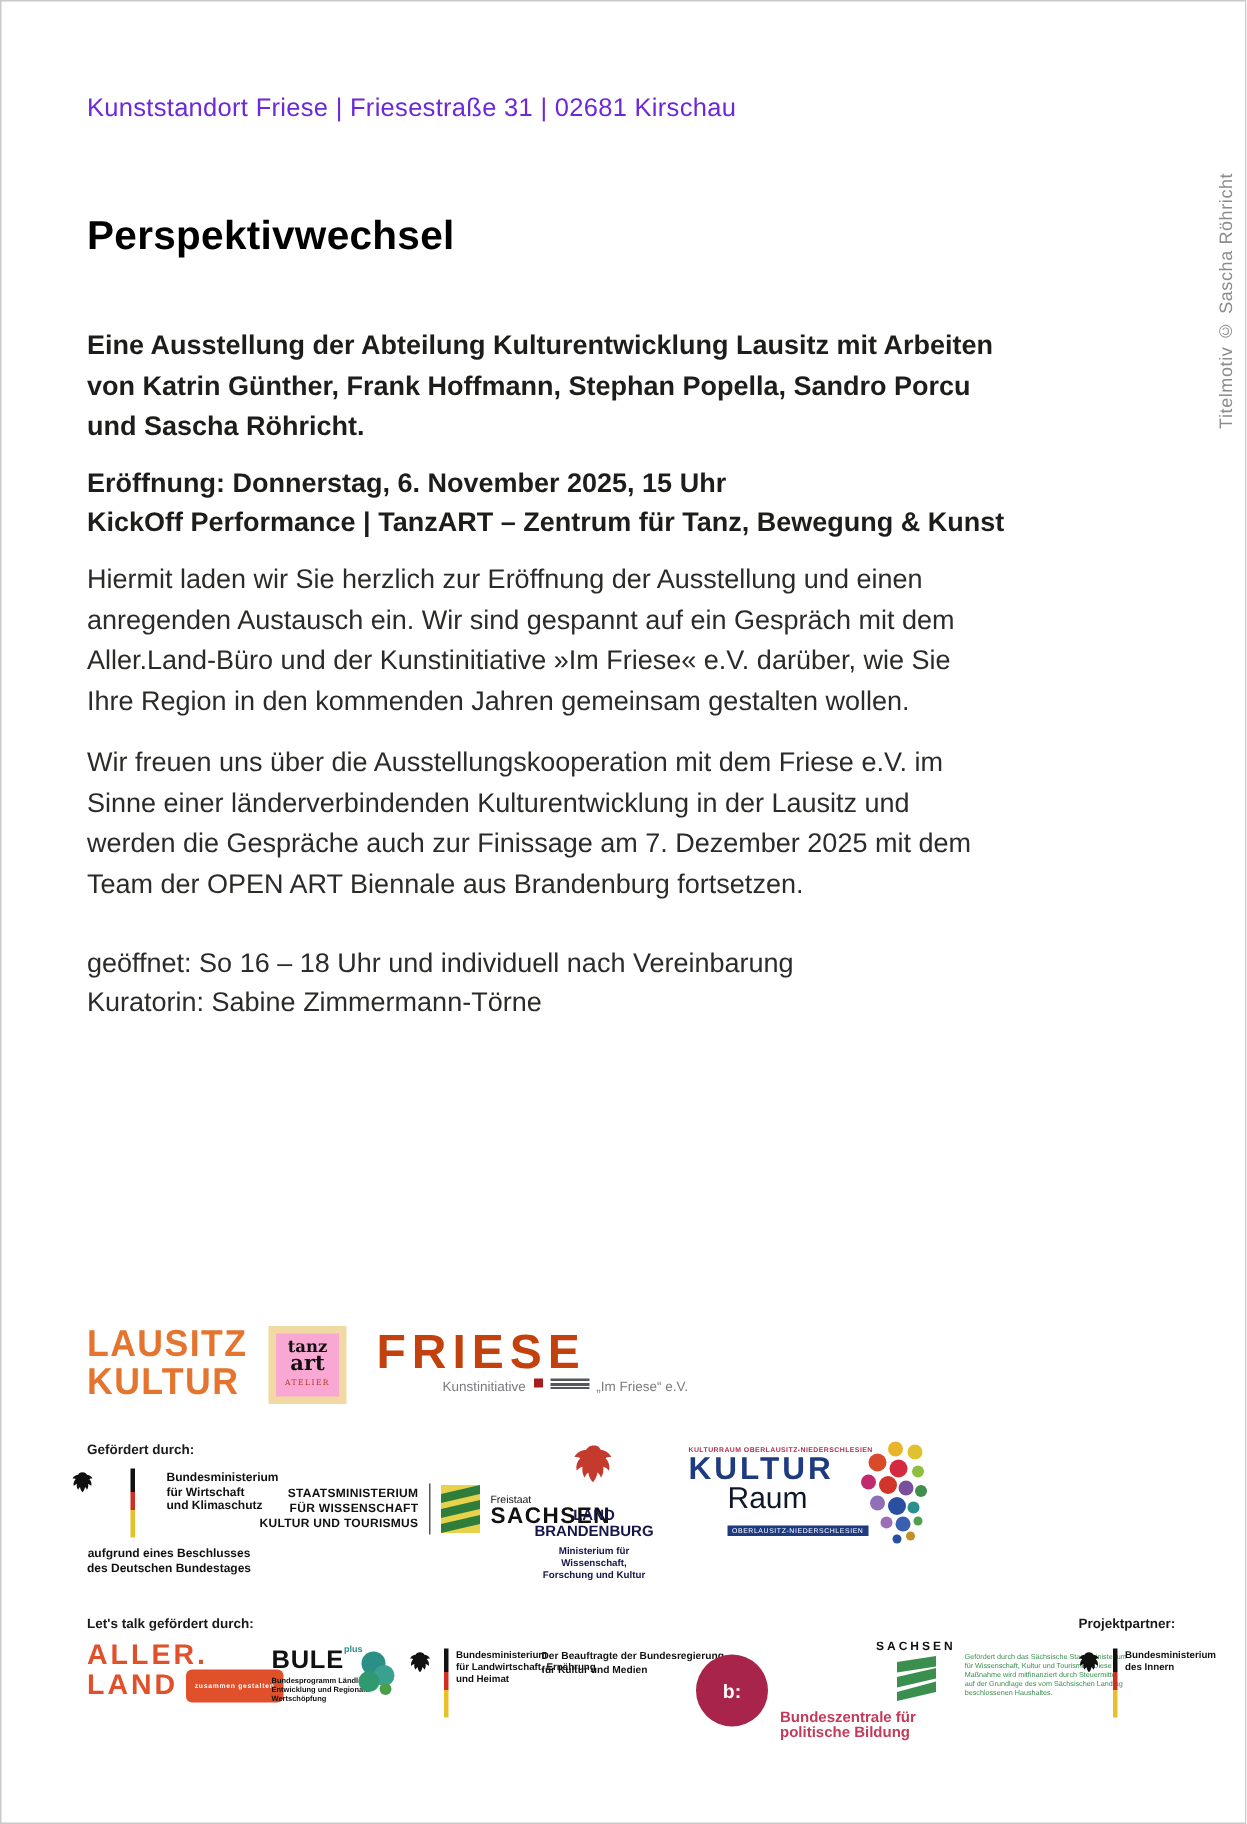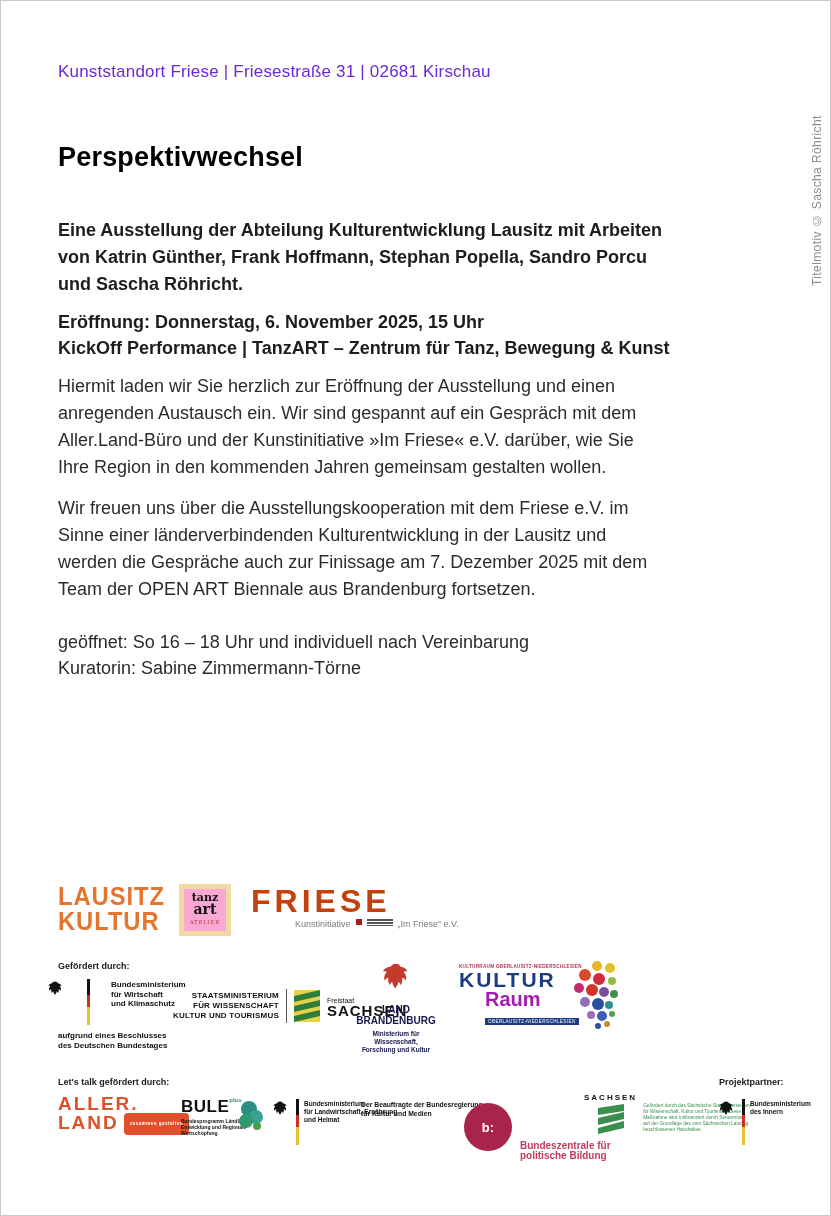--- a/index.html
+++ b/index.html
@@ -46,35 +46,35 @@
 
   
   .label-small { font-size:9px; font-weight:bold; color:#1a1a1a; }
   .gefoerdert-label { position:absolute; left:57px; top:960px; }
   .bmwk { position:absolute; left:43px; top:978px; display:flex; gap:21px; }
   .eagle { width:22px; height:20px; fill:#111; flex:none; }
   .eagle-red { width:46px; height:40px; fill:#c43a2d; }
   .de-stripe { width:3px; height:46px; flex:none;
     background:linear-gradient(to bottom,#111 0 34%,#cf2e23 34% 60%,#e8c12a 60% 100%); }
   .ministry-lines { font-size:8px; font-weight:bold; line-height:9.5px; color:#111; padding-top:1px; }
-  .bmwk-note { position:absolute; left:57px; top:1030px; font-size:8px; font-weight:bold; line-height:9.5px; color:#111; }
+  .bmwk-note { position:absolute; left:57px; top:1030px; font-size:8px; font-weight:bold; line-height:9.5px; color:#111;text-align:center; }
   .smwk { position:absolute; left:172px; top:988px; display:flex; align-items:center; gap:7px; }
   .smwk-text { font-size:8px; font-weight:bold; line-height:10px; text-align:right; color:#111; letter-spacing:0.2px; }
   .smwk-divider { width:1px; height:34px; background:#555; }
   .sachsen-emblem { width:26px; height:32px; }
   .freistaat-block { line-height:10px; }
   .freistaat-small { font-size:7px; color:#111; }
   .freistaat-big { font-size:15px; font-weight:bold; letter-spacing:1px; color:#111; }
   .brandenburg { position:absolute; left:355px; top:958px; width:80px; text-align:center; }
   .brandenburg-name { font-size:10px; font-weight:bold; color:#15154a; line-height:11px; margin-top:1px; }
   .brandenburg-ministry { font-size:6.5px; font-weight:bold; color:#15154a; line-height:8px; margin-top:4px; }
   .kulturraum { position:absolute; left:458px; top:963px; width:140px; }
   .kr-top { font-size:4.6px; font-weight:bold; color:#b03050; letter-spacing:0.3px; }
   .kr-kultur { font-size:21px; font-weight:900; color:#1e3a80; letter-spacing:2px; line-height:21px; }
-  .kr-raum { font-size:20px; font-weight:bold; color:#a21caf; line-height:19px; margin-left:26px; }
+  .kr-raum { font-size:20px; font-weight:normal; color:#0f172a; line-height:19px; margin-left:26px; }
   .kr-bottom { display:inline-block; background:#1e3a80; color:#fff; font-size:4.6px; letter-spacing:0.4px;
     padding:1px 3px; margin-left:26px; margin-top:2px; }
   .kr-dots { position:absolute; left:88px; top:-6px; }
 
   
   .letstalk-label { position:absolute; left:57px; top:1076px; }
   .allerland { position:absolute; left:57px; top:1094px; color:#e0502a; font-weight:900;
     font-size:19px; line-height:18px; letter-spacing:2px; }
   .allerland .bar { display:inline-block; vertical-align:middle; background:#e0502a; color:#ffffff;
     font-size:4.5px; font-weight:bold; letter-spacing:0.5px; padding:2px 6px; margin-left:5px; border-radius:4px; }

